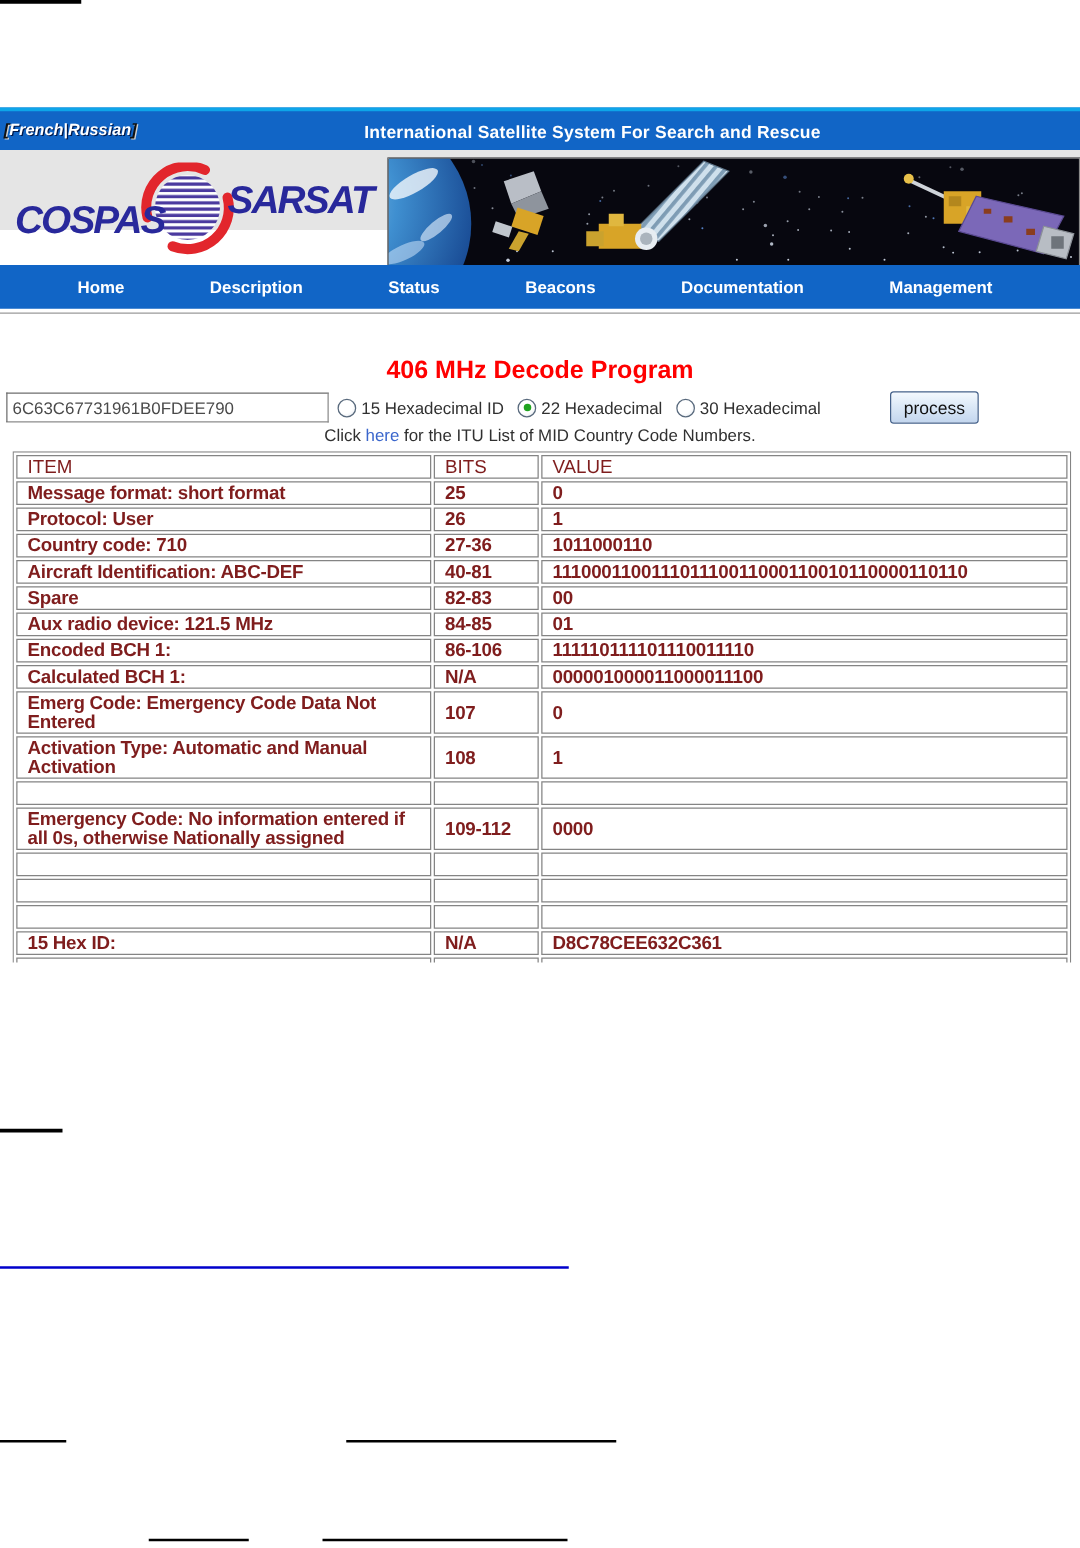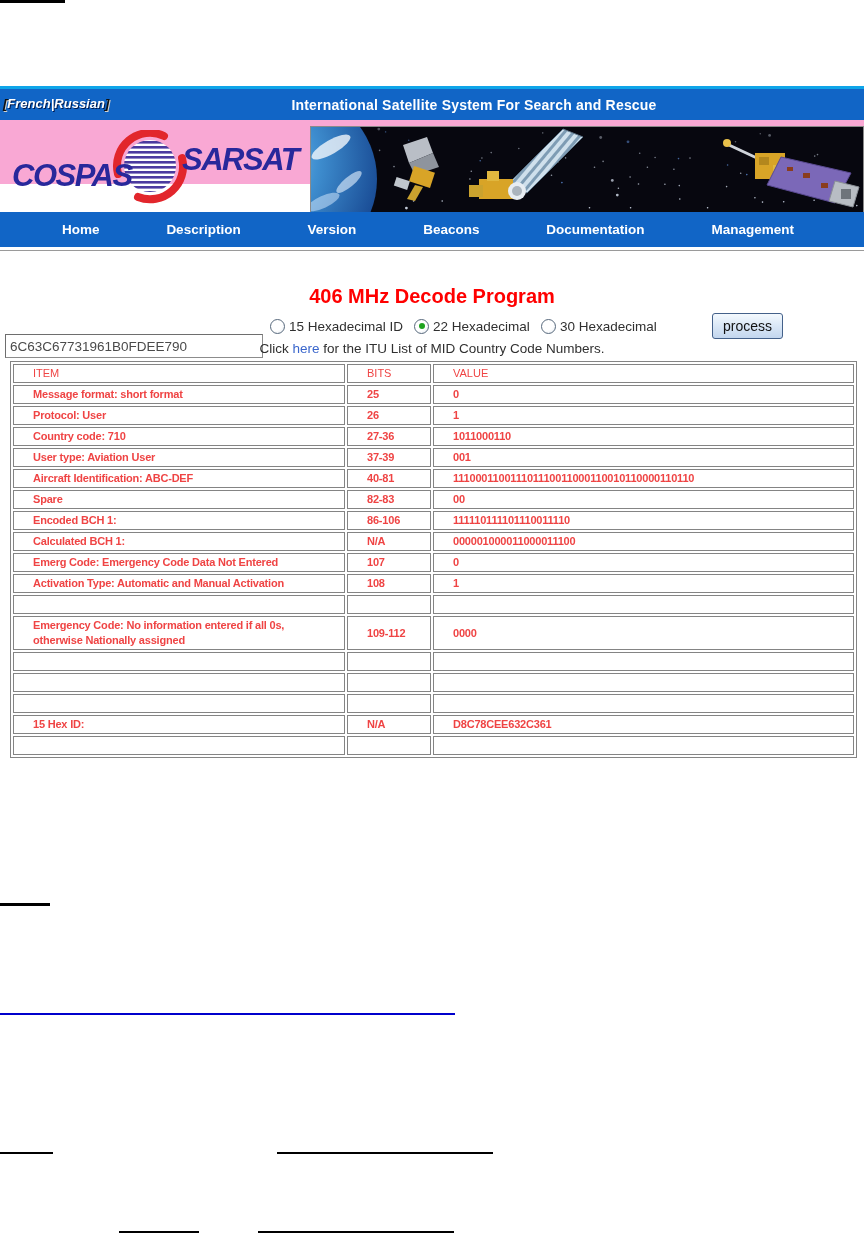--- a/index.html
+++ b/index.html
@@ -14,41 +14,41 @@
   .topbar{position:absolute;left:0;top:86px;width:864px;height:32px;
           background:#1165C6;border-top:3px solid #0ea5e9;border-bottom:2px solid #0A2F80;
           display:flex;align-items:center;}
   .lang-links{position:absolute;left:3px;top:7px;font-size:13px;font-weight:bold;font-style:italic;
               color:#fff;text-shadow:1px 1px 0 #001a4d;letter-spacing:0;cursor:pointer;}
   .lang-links .bracket{color:#101010;text-shadow:1px 1px 0 #d0d0d0;}
   .topbar-title{width:100%;text-align:center;color:#fff;font-weight:bold;font-size:14px;
                 letter-spacing:.2px;padding-left:84px;box-sizing:border-box;}
 
   
-  .logo-strip{position:absolute;left:0;top:120px;width:864px;height:64px;background:#f9a8d4;}
+  .logo-strip{position:absolute;left:0;top:120px;width:864px;height:64px;background:#e5e5e5;}
   .logo-svg{position:absolute;left:12px;top:10px;}
   .banner-img{position:absolute;left:310px;top:6px;width:552px;height:85px;
               border:1px solid #8a8a8a;background:#0a0a12;}
 
   
   .navbar{position:absolute;left:0;top:212px;width:864px;height:35px;background:#1165C6;
           display:flex;align-items:center;justify-content:space-between;
           padding:0 70px 0 62px;box-sizing:border-box;}
   .navbar:after{content:"";position:absolute;left:0;right:0;bottom:-4px;height:1px;background:#9a9a9a;}
   .nav-item{color:#fff;font-weight:bold;font-size:13.5px;cursor:pointer;white-space:nowrap;}
 
   
   .page-title{position:absolute;left:0;top:253px;width:864px;text-align:center;
               color:#FF0000;font-weight:bold;font-size:20px;line-height:23px;margin-top:32px;}
 
   
   .hex-input{position:absolute;left:5px;top:314px;width:258px;height:24px;box-sizing:border-box;
              border:1px solid #8c8c8c;border-top-color:#6e6e6e;border-left-color:#6e6e6e;
              font-family:"Liberation Sans",sans-serif;font-size:13.5px;color:#4a4a4a;
-             padding:2px 4px;letter-spacing:0;margin-top:20px;}
+             padding:2px 4px;letter-spacing:0;}
   .radio-row{position:absolute;left:270px;top:313px;height:26px;display:flex;align-items:center;gap:11px;}
   .radio-opt{display:flex;align-items:flex-start;gap:4px;cursor:pointer;}
   .radio-circle{width:13px;height:13px;border-radius:50%;border:1px solid #58697c;
                 background:radial-gradient(circle at 35% 30%,#ffffff 55%,#dfe6ee);
                 display:inline-flex;align-items:center;justify-content:center;flex:0 0 auto;}
   .radio-circle .dot{width:6px;height:6px;border-radius:50%;background:#1FA31F;display:none;}
   .radio-opt.selected .radio-circle .dot{display:block;}
   .radio-label{font-size:13.5px;color:#303030;white-space:nowrap;}
   .process-btn{position:absolute;left:712px;top:313px;width:71px;height:26px;
                border:1px solid #44618a;border-radius:3px;
@@ -58,23 +58,23 @@
   .itu-line{position:absolute;left:0;top:341px;width:864px;text-align:center;
             font-size:13.5px;color:#303030;}
   .itu-line .link{color:#3A66CC;cursor:pointer;}
 
   
   .table-wrap{position:absolute;left:10px;top:361px;width:847px;height:409px;overflow:hidden;}
   table.decode{border-collapse:separate;border-spacing:2px;width:847px;
                border:1px solid #848484;table-layout:fixed;}
   table.decode col.c-item{width:332px;}
   table.decode col.c-bits{width:84px;}
-  table.decode td,table.decode th{border:1px solid #848484;padding:1px 19px;
-        font-size:11px;line-height:15px;text-align:left;vertical-align:middle;
-        overflow:hidden;white-space:normal;color:#ef4444;}
+  table.decode td,table.decode th{border:1px solid #848484;padding:1px 8px;
+        font-size:15px;line-height:15px;text-align:left;vertical-align:middle;
+        overflow:hidden;white-space:normal;color:#7f1d1d;}
   table.decode th{font-weight:normal;height:15px;}
   table.decode td{font-weight:bold;height:15px;letter-spacing:-0.2px;}
   table.decode td.val{white-space:nowrap;}
 
   
   .u1{left:0;top:903px;width:50px;height:3px;}
   .u2{left:0;top:1013px;width:455px;height:2px;}
   .u3a{left:0;top:1152px;width:53px;height:2px;}
   .u3b{left:277px;top:1152px;width:216px;height:2px;}
   .u4a{left:119px;top:1231px;width:80px;height:2px;}
@@ -227,21 +227,21 @@
       <rect x="476" y="40" width="6" height="4" fill="#8a3d1e"></rect>
       <polygon points="524,54 548,60 542,80 518,74" fill="#b8bdc4" stroke="#8b9097" stroke-width="1"></polygon>
       <rect x="530" y="62" width="10" height="10" fill="#6e747b"></rect>
     </g>
   </svg>
 </div>
 
 <div class="navbar" id="navbar">
     <span class="nav-item">Home</span>
     <span class="nav-item">Description</span>
-    <span class="nav-item">Version</span>
+    <span class="nav-item">Status</span>
     <span class="nav-item">Beacons</span>
     <span class="nav-item">Documentation</span>
     <span class="nav-item">Management</span>
   </div>
 
 <div class="page-title">
   <div>406 MHz Decode Program</div>
 </div>
 
 <input class="hex-input" type="text" value="6C63C67731961B0FDEE790" style="">
@@ -291,33 +291,33 @@
           <td>Protocol: User</td>
           <td>26</td>
           <td class="val">1</td>
         </tr>
         <tr>
           <td>Country code: 710</td>
           <td>27-36</td>
           <td class="val">1011000110</td>
         </tr>
         <tr>
-          <td>User type: Aviation User</td>
-          <td>37-39</td>
-          <td class="val">001</td>
-        </tr>
-        <tr>
           <td>Aircraft Identification: ABC-DEF</td>
           <td>40-81</td>
           <td class="val">111000110011101110011000110010110000110110</td>
         </tr>
         <tr>
           <td>Spare</td>
           <td>82-83</td>
           <td class="val">00</td>
+        </tr>
+        <tr>
+          <td>Aux radio device: 121.5 MHz</td>
+          <td>84-85</td>
+          <td class="val">01</td>
         </tr>
         <tr>
           <td>Encoded BCH 1:</td>
           <td>86-106</td>
           <td class="val">111110111101110011110</td>
         </tr>
         <tr>
           <td>Calculated BCH 1:</td>
           <td>N/A</td>
           <td class="val">000001000011000011100</td>

